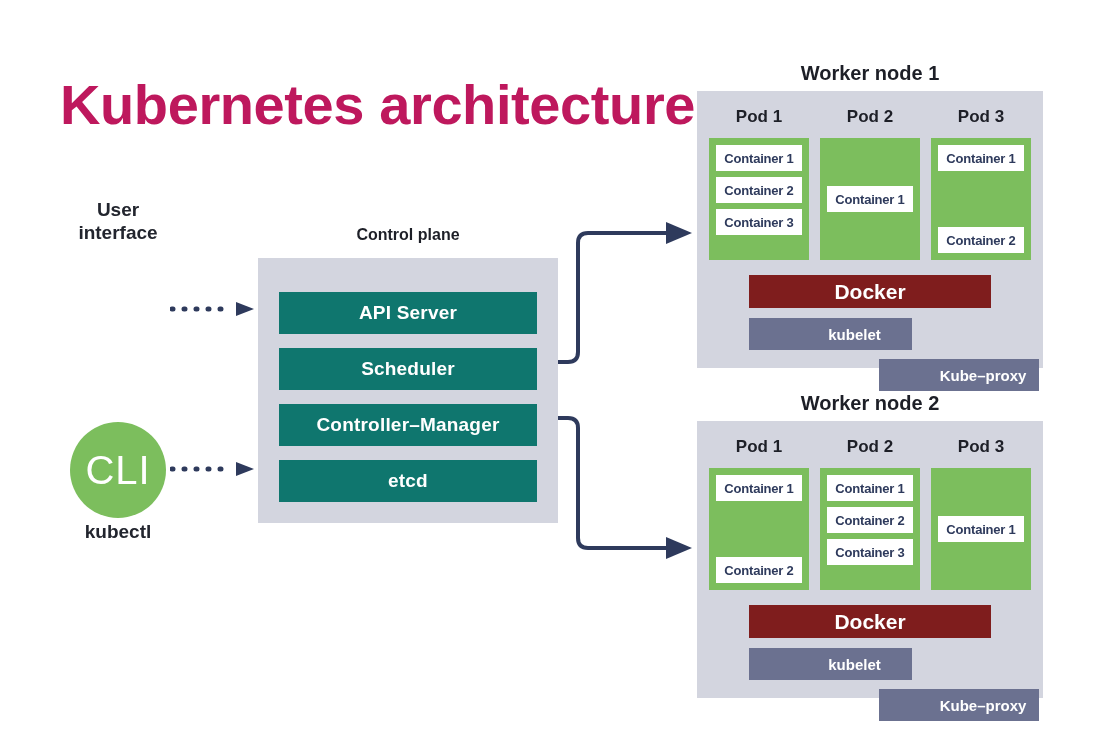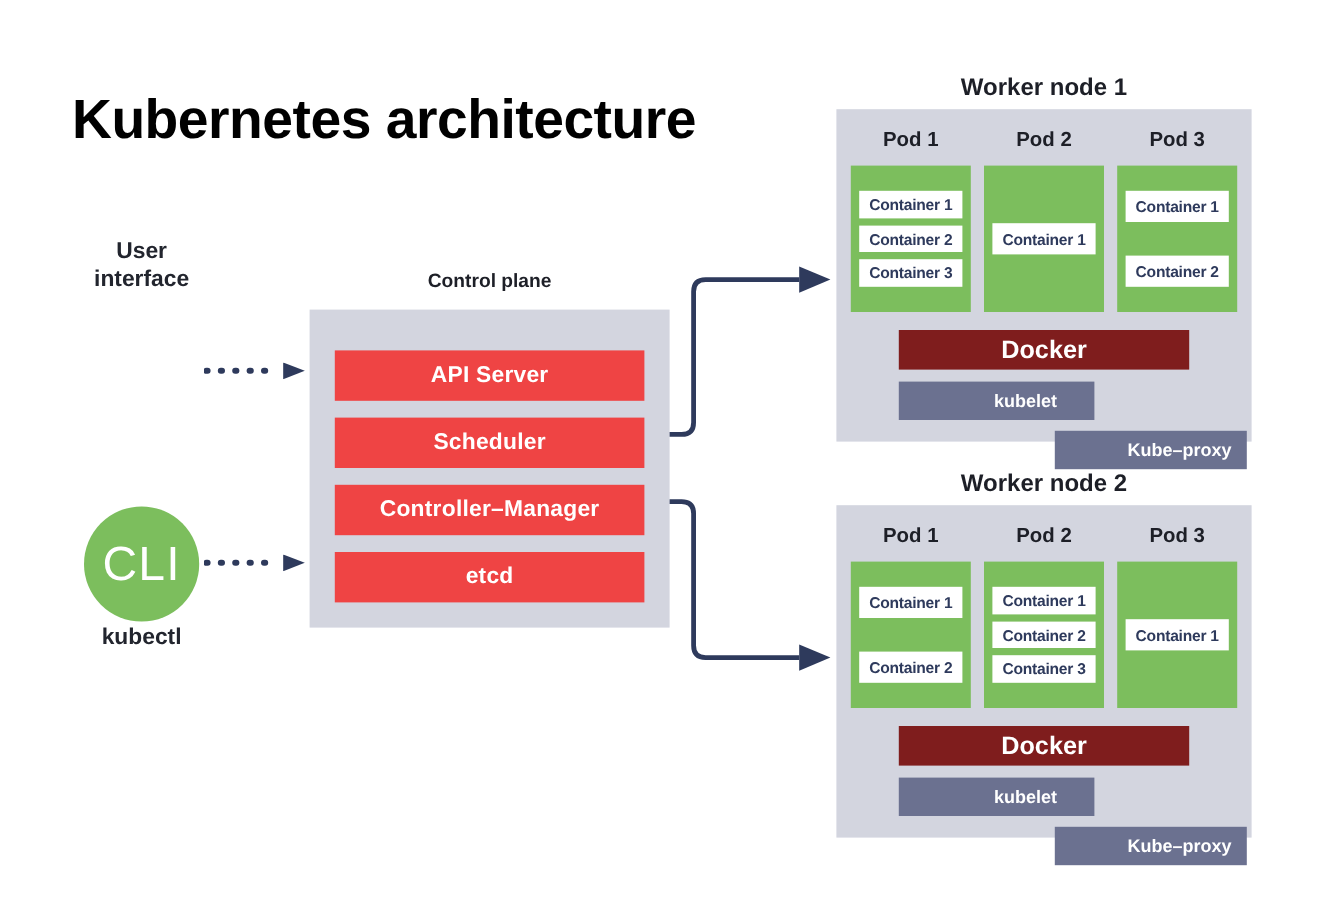--- a/index.html
+++ b/index.html
@@ -17,23 +17,23 @@
     height: 751px;
     background: #ffffff;
     overflow: hidden;
   }
   .abs { position: absolute; }
 
   
   #page-title {
     left: 60px;
     top: 72px;
-    font-size: 46px;
-    font-weight: bold;
-    color: #000000;
+    font-size: 56px;
+    font-weight: bold;
+    color: #be185d;
     letter-spacing: -0.4px;
     white-space: nowrap;
   }
 
   
   .side-label {
     font-size: 19px;
     font-weight: bold;
     color: #22252e;
     text-align: center;
@@ -85,21 +85,21 @@
     top: 258px;
     width: 300px;
     height: 265px;
     background: #d3d5df;
   }
   .cp-item {
     position: absolute;
     left: 21px;
     width: 258px;
     height: 42px;
-    background: #ef4444;
+    background: #0f766e;
     color: #ffffff;
     display: flex;
     align-items: center;
     justify-content: center;
     font-size: 19px;
     font-weight: bold;
     letter-spacing: 0.2px;
   }
 
   
@@ -129,21 +129,21 @@
     color: #1d1f27;
   }
   .pod-box {
     position: absolute;
     top: 47px;
     width: 100px;
     height: 122px;
     background: #7cbe5d;
     display: flex;
     flex-direction: column;
-    padding: 21px 0;
+    padding: 7px 0;
     box-sizing: border-box;
   }
   .pod-box.stack-top    { justify-content: flex-start; }
   .pod-box.stack-center { justify-content: center; }
   .pod-box.stack-spread { justify-content: space-between; }
 
   .container-chip {
     width: 86px;
     margin: 0 auto;
     height: 26px;

